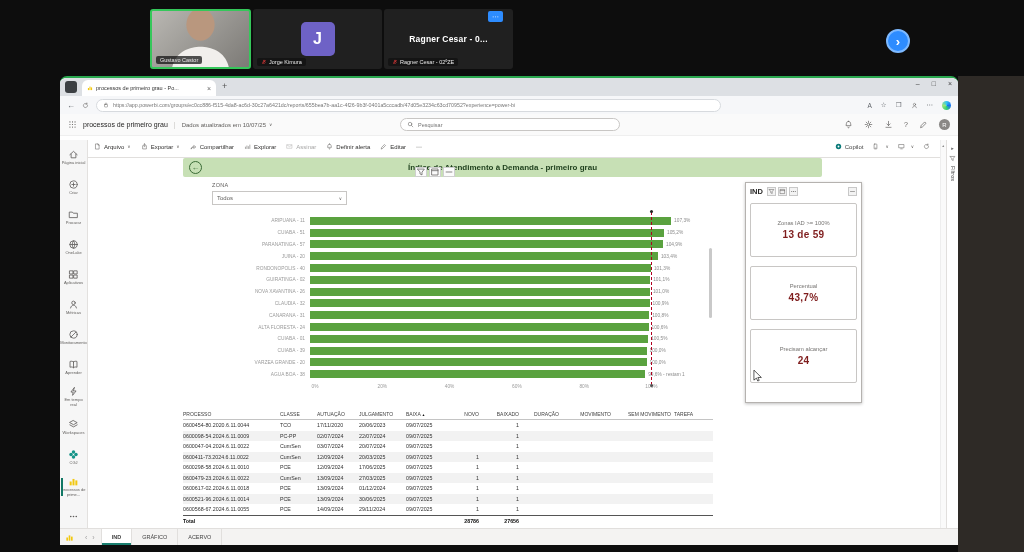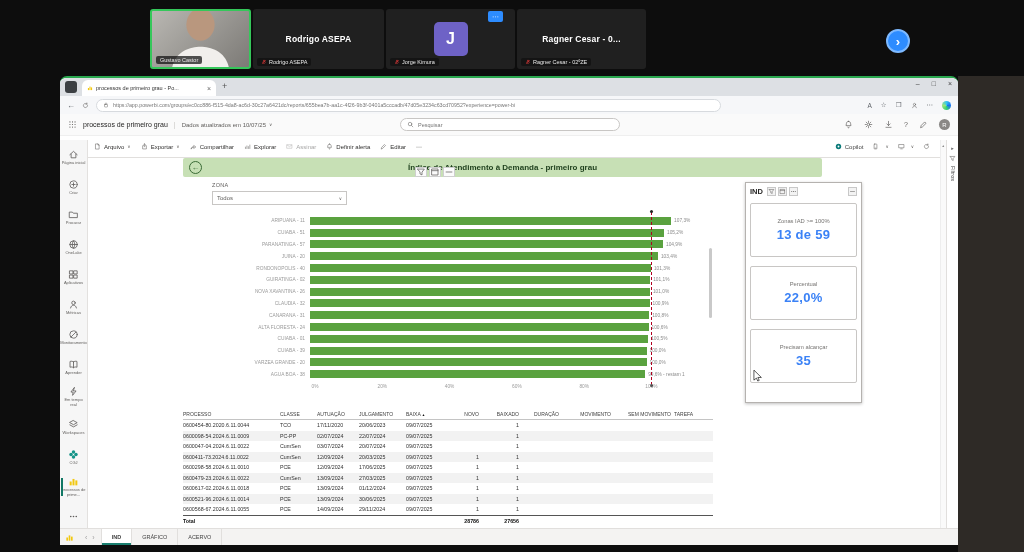--- a/index.html
+++ b/index.html
@@ -115,21 +115,21 @@
     border:1px solid #b5b2af; box-shadow:0 1px 3px rgba(0,0,0,.25); }
   .panel-header { height:16px; display:flex; align-items:center; padding:0 4px; gap:2px; }
   .panel-title { font-size:7.5px; font-weight:bold; color:#252423; margin-right:2px; }
   .ph-box { width:9px; height:9px; border:1px solid #c8c8c8; background:#f3f3f3; display:flex;
     align-items:center; justify-content:center; }
   .ph-box.last { margin-left:auto; }
   .cards { display:flex; flex-direction:column; gap:9px; padding:4px 4px 0 4px; }
   .card { border:1px solid #c8c6c4; border-radius:2px; height:54px; display:flex; flex-direction:column;
     align-items:center; justify-content:center; gap:3px; background:#fff; }
   .card-label { font-size:5.8px; color:#767472; }
-  .card-value { font-size:13px; font-weight:600; color:#3b82f6; letter-spacing:.3px; }
+  .card-value { font-size:10px; font-weight:600; color:#7f1d1d; letter-spacing:.3px; }
   .cursor { position:absolute; left:665px; top:212px; z-index:5; }
   .cursor svg { width:11px; height:12px; }
 
   .ptable { position:absolute; left:95px; top:250px; width:530px; }
   .thead { display:flex; font-size:5px; color:#404040; height:12px; align-items:flex-end;
     padding-bottom:2px; border-bottom:1px solid #c4c4c4; }
   .trow { display:flex; font-size:5.3px; color:#303030; height:10.5px; align-items:center; }
   .trow.alt { background:#f2f2f2; }
   .t-total { display:flex; font-size:5.3px; font-weight:bold; color:#111; border-top:1px solid #555;
     height:11px; align-items:center; }
@@ -175,35 +175,20 @@
             <svg class="sil" viewBox="0 0 48 34" preserveAspectRatio="xMidYMax slice">
               <g stroke="none">
                 <ellipse cx="24" cy="13" rx="7" ry="8" fill="#b9977e"></ellipse>
                 <path d="M10 34c2-8 9-10 14-10s12 2 14 10z" fill="#f1efec"></path>
               </g>
             </svg>
           </div>
     <div class="tile-label">
 
       <span class="lab-txt">Gustavo Castor</span>
-    </div>
-  </div>
-        <div class="tile k-name" style="width: 131px;">
-    <div class="tile-center">Rodrigo ASEPA</div>
-    <div class="tile-label">
-      <span class="ic mic">
-              <svg viewBox="0 0 12 12" fill="none" stroke="#605e5c" stroke-width="0.9" stroke-linecap="round" stroke-linejoin="round">
-                <g fill="#e03a3a" stroke="none">
-                  <rect x="4.8" y="1.6" width="2.4" height="4.6" rx="1.2"></rect>
-                  <path d="M3.4 5.4a2.6 2.6 0 0 0 5.2 0h.8a3.4 3.4 0 0 1-6.8 0zM5.6 8.8h.8V10h-.8z"></path>
-                  <rect x="0.8" y="5.5" width="10.4" height="1" transform="rotate(-45 6 6)"></rect>
-                </g>
-              </svg>
-            </span>
-      <span class="lab-txt">Rodrigo ASEPA</span>
     </div>
   </div>
         <div class="tile k-avatar" style="width: 129px;">
     <div class="tile-center">
             <div class="j-avatar">J</div>
           </div>
     <div class="tile-label">
       <span class="ic mic">
               <svg viewBox="0 0 12 12" fill="none" stroke="#605e5c" stroke-width="0.9" stroke-linecap="round" stroke-linejoin="round">
                 <g fill="#e03a3a" stroke="none">
@@ -772,25 +757,25 @@
               </svg>
             </span>
         </div>
         <div class="cards" id="cards">
             <div class="card">
     <div class="card-label">Zonas IAD &gt;= 100%</div>
     <div class="card-value">13 de 59</div>
   </div>
             <div class="card">
     <div class="card-label">Percentual</div>
-    <div class="card-value">22,0%</div>
+    <div class="card-value">43,7%</div>
   </div>
             <div class="card">
     <div class="card-label">Precisam alcançar</div>
-    <div class="card-value">35</div>
+    <div class="card-value">24</div>
   </div>
           </div>
       </div>
       <div class="cursor" id="cursor"><svg viewBox="0 0 12 12" fill="none" stroke="#605e5c" stroke-width="0.9" stroke-linecap="round" stroke-linejoin="round">
             <path fill="#fff" stroke="#000" stroke-width=".7" d="M1 0v10.5l2.7-2.2 1.5 3.2 1.6-.7-1.5-3.2h3.4z"></path>
           </svg></div>
 
       <div class="ptable">
         <div class="thead" id="thead">
             <span class="tc" style="width: 97px;">PROCESSO</span>

